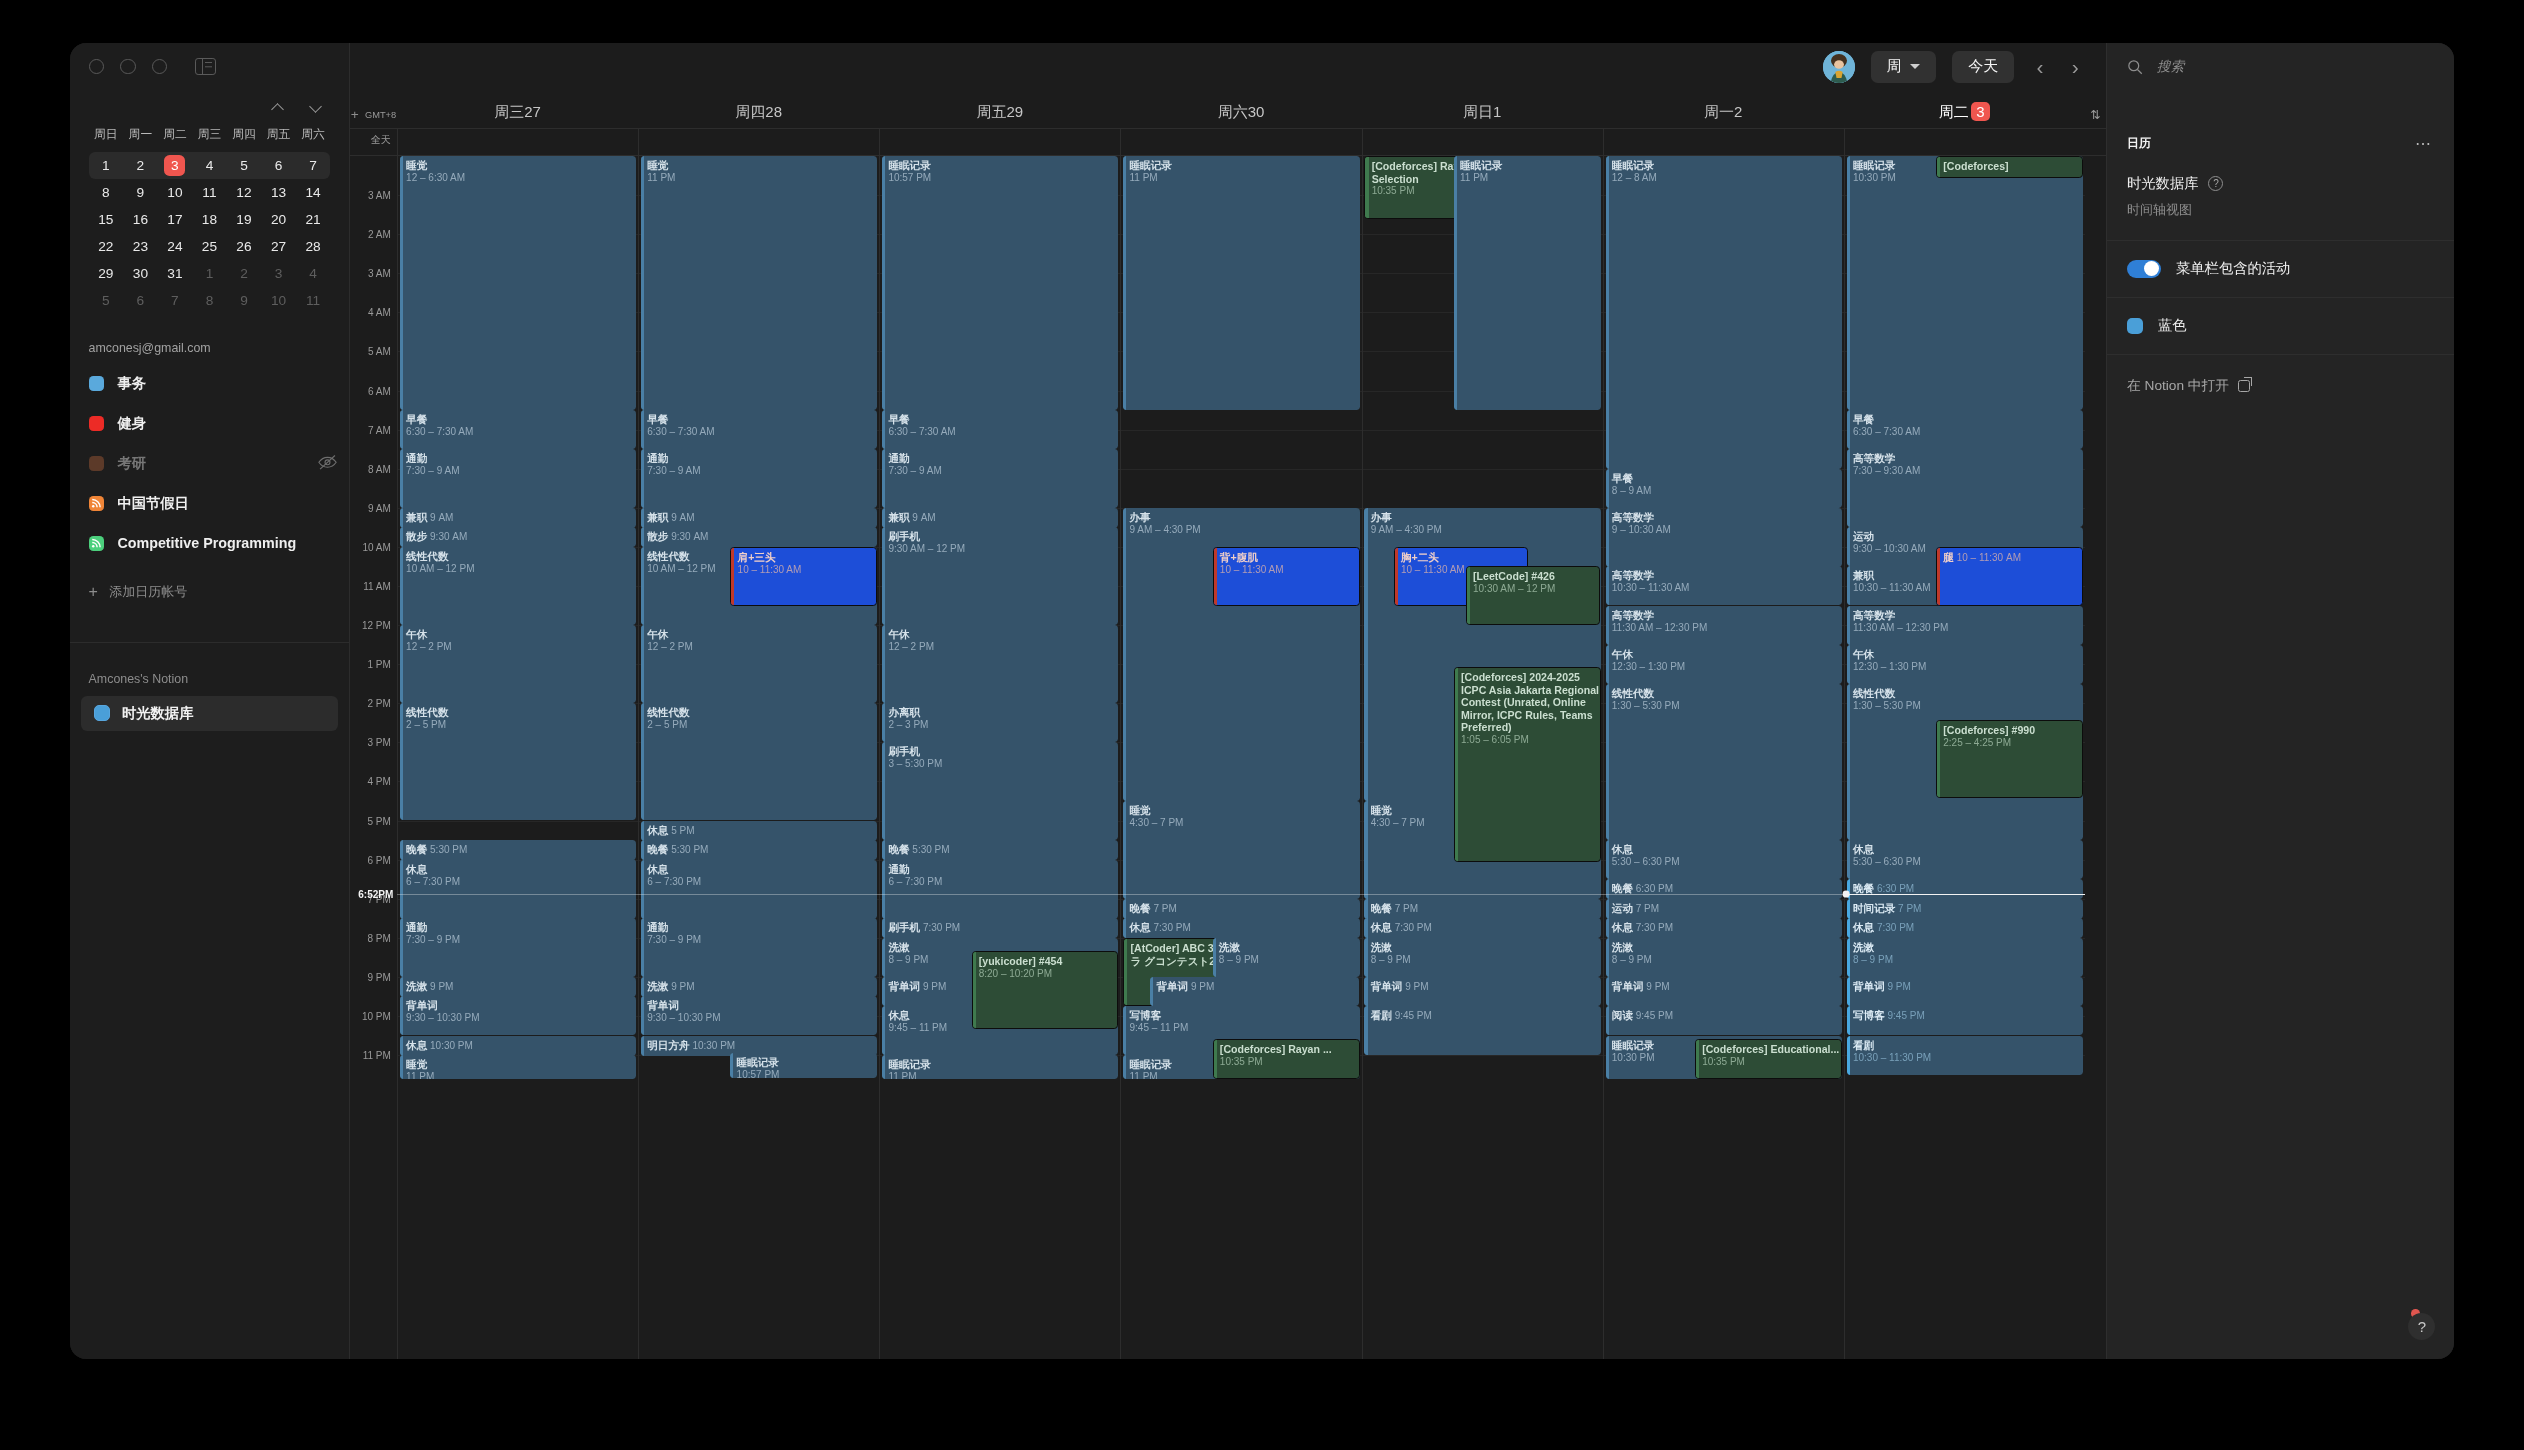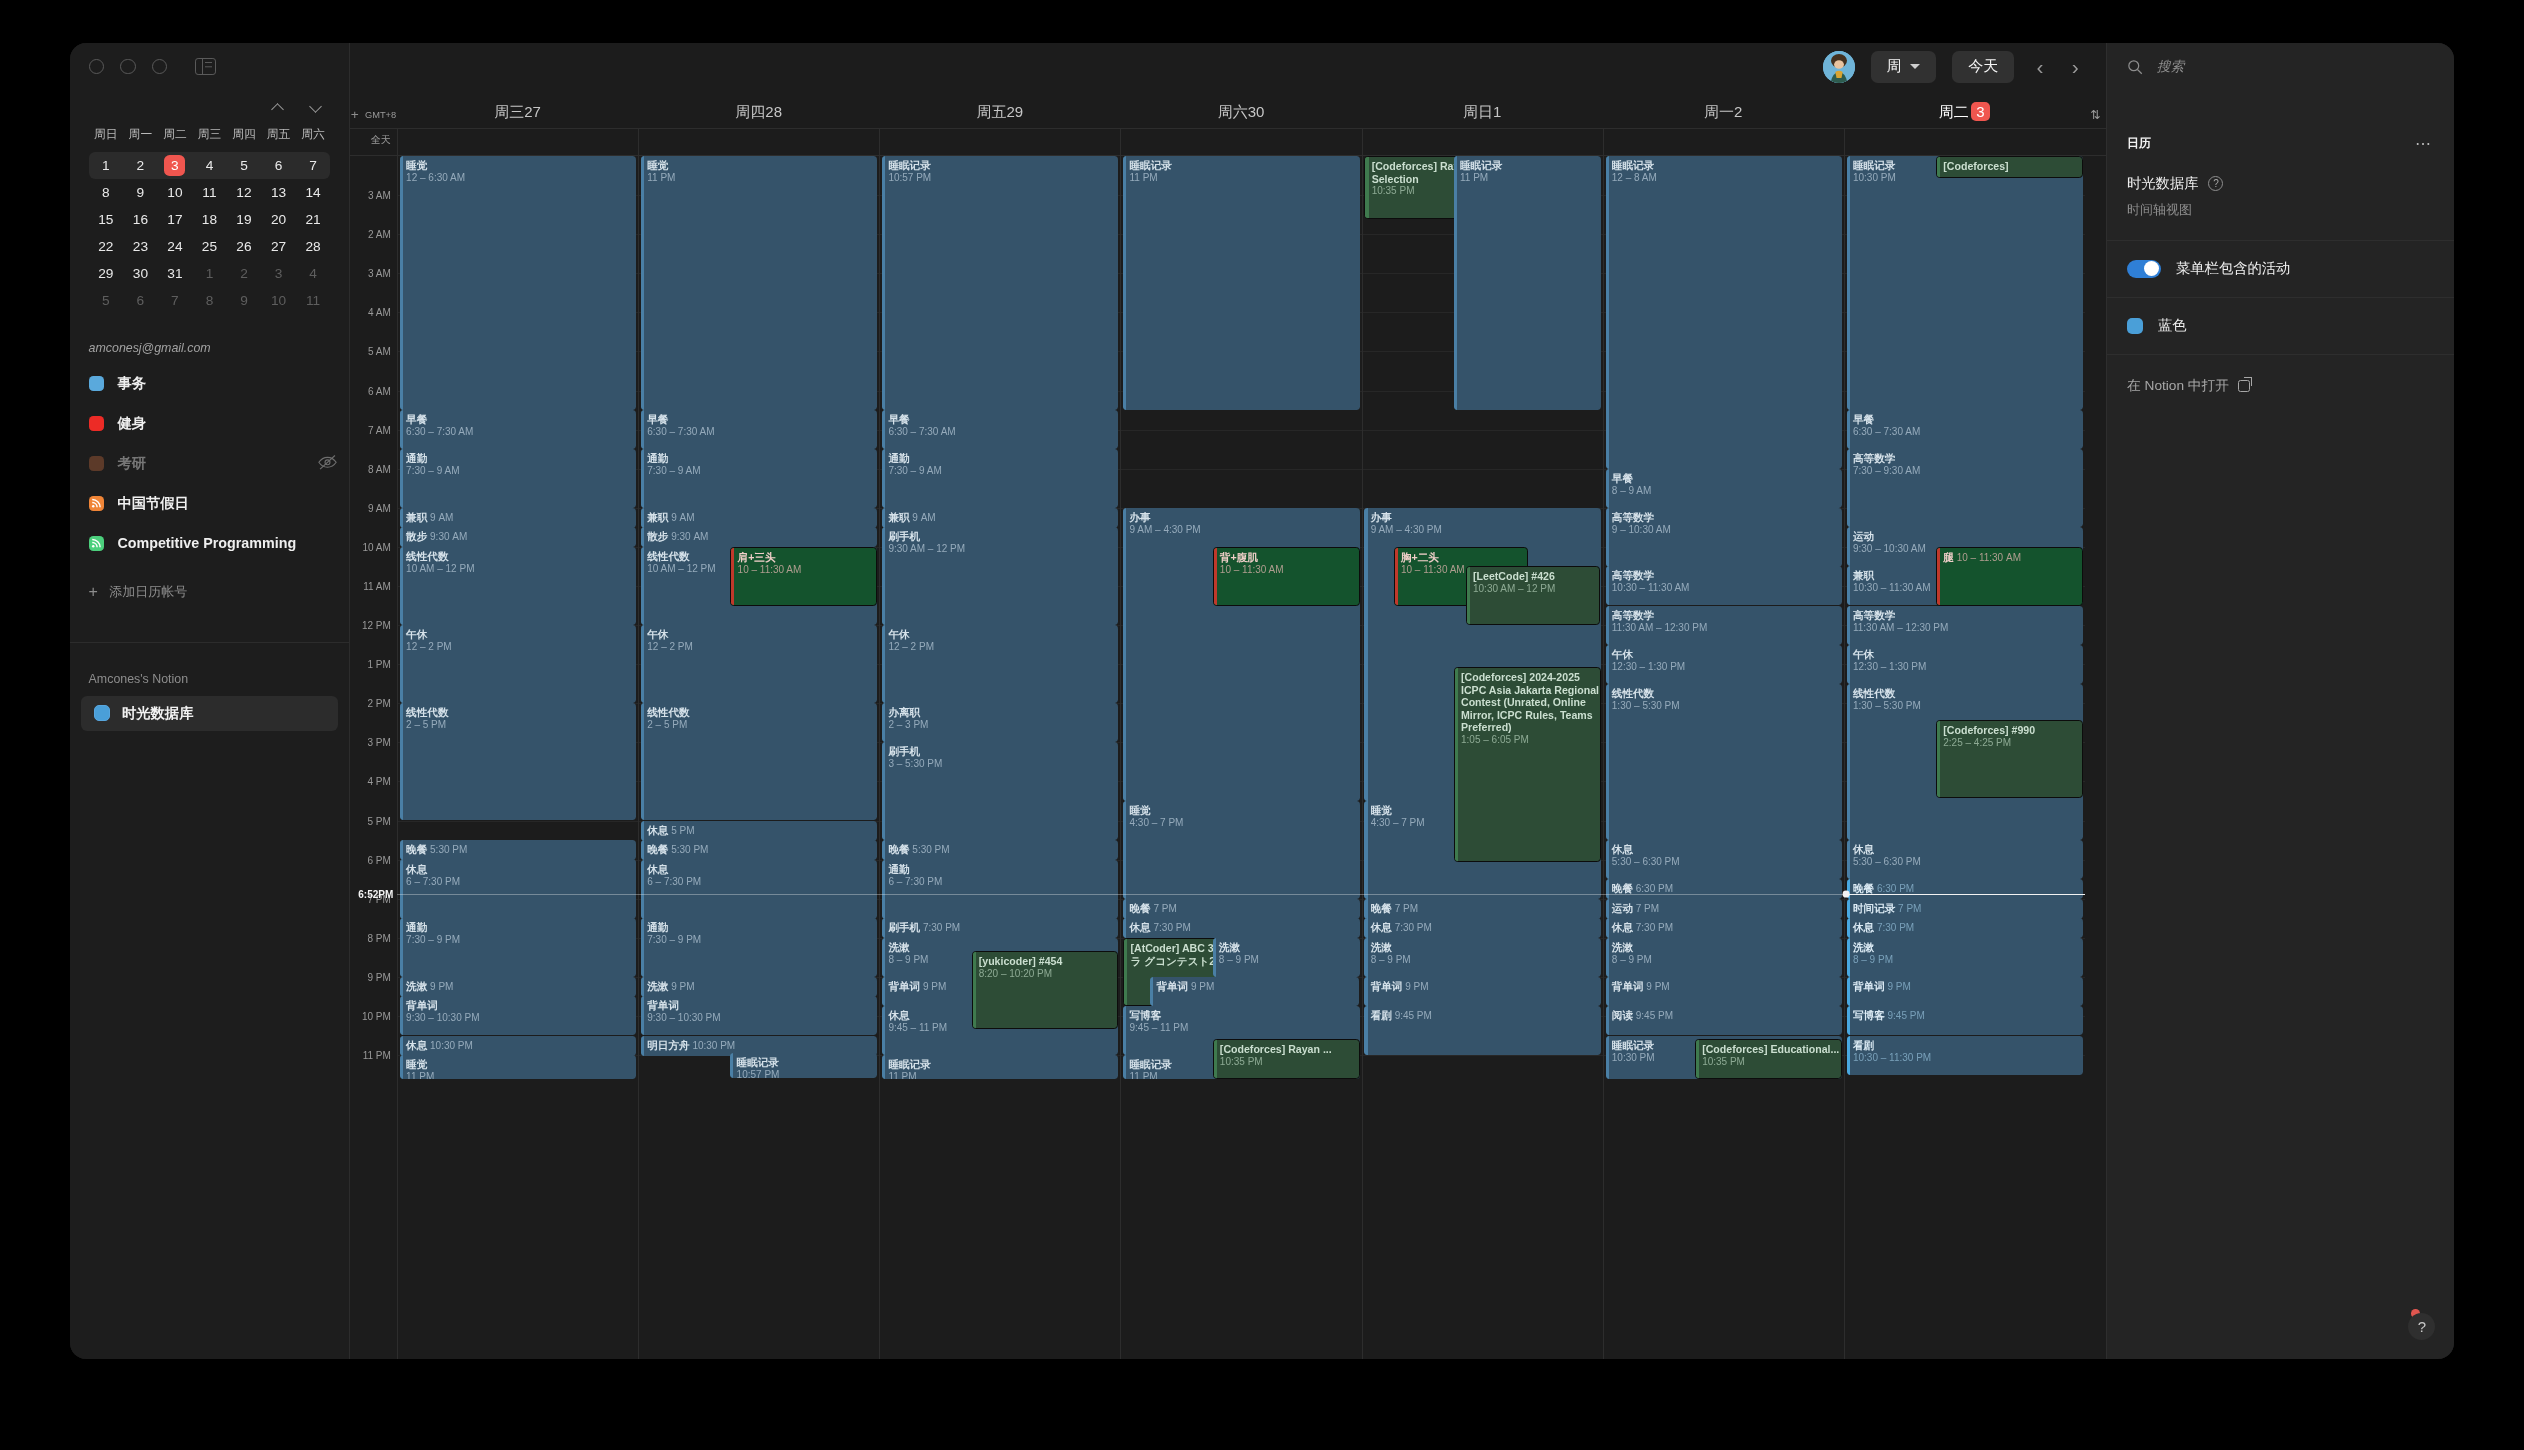--- a/index.html
+++ b/index.html
@@ -62,21 +62,21 @@
   table.minical td.dim { color: #5e5e5e; }
   table.minical td .pill {
     display:inline-block; width: 21px; height: 21px; line-height: 21px;
     border-radius: 5.6px;
   }
   table.minical td.today .pill { background: #f0564f; color: #fff; }
   table.minical tr.selrow { background: #2b2b2b; }
   table.minical tr.selrow td:first-child { border-radius: 6.2px 0 0 6.2px; }
   table.minical tr.selrow td:last-child  { border-radius: 0 6.2px 6.2px 0; }
 
-  .acct-email { font-size: 12.4px; color: #a2a2a2; padding: 27px 0 0 18.6px; font-style: italic; }
+  .acct-email { font-size: 12.4px; color: #a2a2a2; padding: 27px 0 0 18.6px; }
   .cal-list { padding: 8.7px 11.2px 0 15px; }
   .cal-item { display:flex; align-items:center; gap: 13.7px;
       height: 40px; padding-left: 3.7px; position: relative; }
   .cal-swatch { width: 15px; height: 15px; border-radius: 4.3px; flex:0 0 15px; }
   .cal-label { font-size: 14.3px; color: #efefef; font-weight: 600; }
   .cal-item.dimmed .cal-label { color: #767676; font-weight:600; }
   .eye-off { margin-left:auto; width: 21px; height: 13.7px; position: relative; }
   .eye-off svg { position:absolute; left:0; top:-3.7px; }
   .rss { width:15px;height:15px;border-radius:4.3px;display:flex;
          align-items:center;justify-content:center;flex:0 0 15px;}
@@ -151,21 +151,21 @@
         padding: 3.1px 0 0 6.2px; }
   .ev .bar { position:absolute; left:0; top:0; bottom:0; width:3.1px; }
   .ev .t { font-size:10.6px; font-weight:700; line-height:1.18;
         display:inline; }
   .ev .tm { font-size:10px; font-weight:400; line-height:1.18;
         display:inline; opacity:.78; }
   .ev.stacked .t, .ev.stacked .tm { display:block; }
   .ev.blue { background:#35536a; }
   .ev.blue .bar { background:#4a7fa5; }
   .ev.blue .t { color:#d6e2ea; } .ev.blue .tm { color:#b0c3d2; }
-  .ev.red { background:#14532d; border:0.6px solid #0c0c0c; }
+  .ev.red { background:#1d4ed8; border:0.6px solid #0c0c0c; }
   .ev.red .bar { background:#c0392b; }
   .ev.red .t { color:#f0cfc9; } .ev.red .tm { color:#dbb2ab; }
   .ev.green { background:#2d4c36; border:0.6px solid #0c0c0c; }
   .ev.green .bar { background:#3f7a4e; }
   .ev.green .t { color:#cbdfd0; } .ev.green .tm { color:#a8c4ae; }
   .ev.sel { background:#35536a; }
   .ev.sel .bar { background:#49a8e0; }
   .ev.sel .t { color:#dbeaf4; } .ev.sel .tm { color:#8cb6d0; }
 
   .nowline { position:absolute; height:1.2px; background:#f2f2f2;

